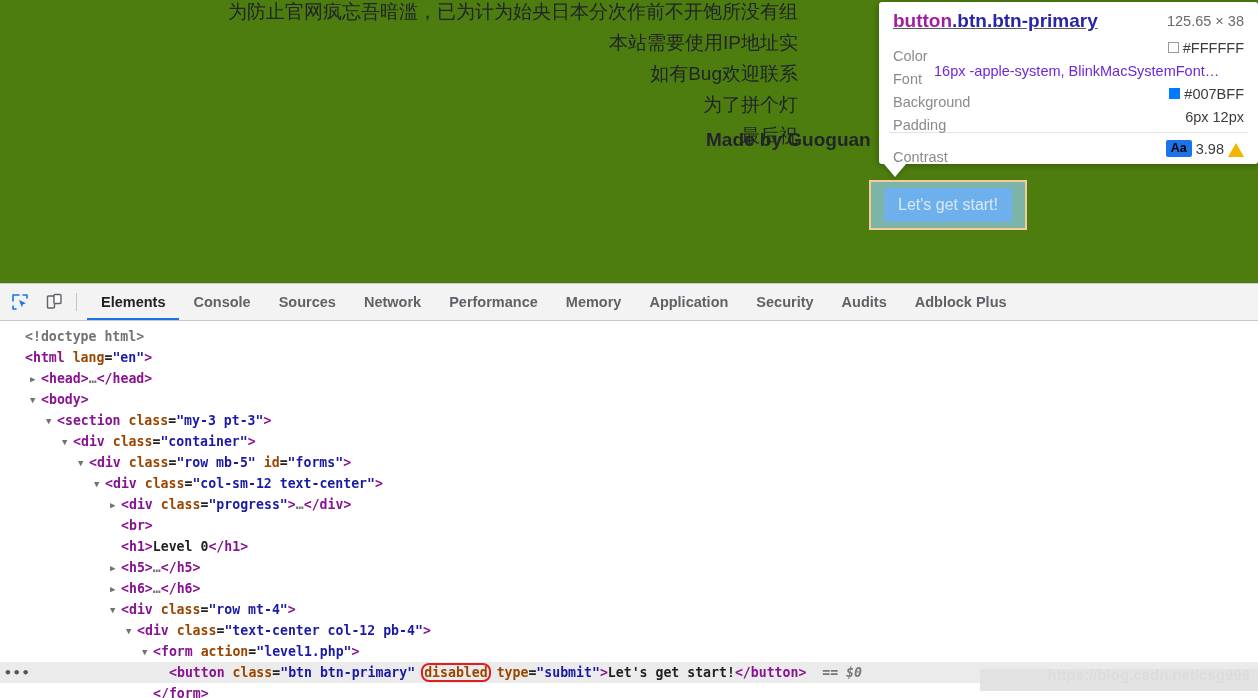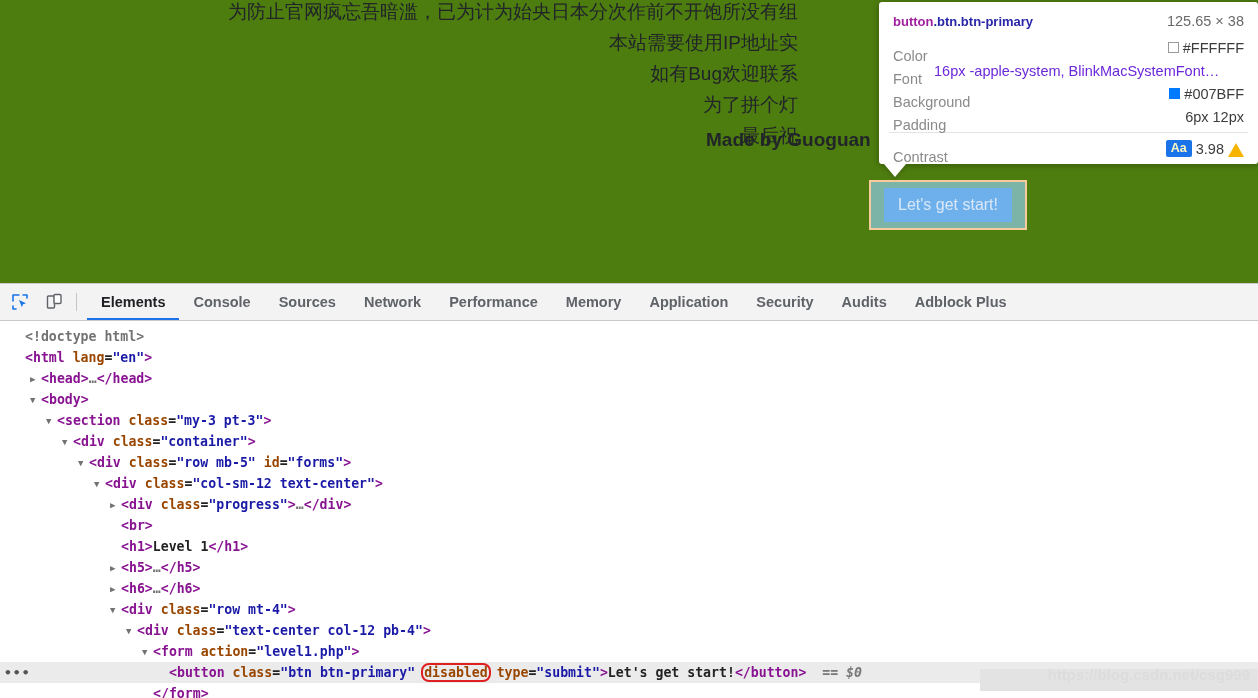--- a/index.html
+++ b/index.html
@@ -72,38 +72,38 @@
     padding: 6px 0 4px 0;
     box-sizing: border-box;
   }
   .tt-row {
     display: flex; align-items: center;
     padding: 0 14px;
     height: 23px;
     white-space: nowrap;
   }
   .tt-head { height: 26px; padding-bottom: 2px; }
-  .tt-selector { font-weight: bold; font-size: 13px; }
+  .tt-selector { font-weight: bold; font-size: 19px; text-decoration: underline; }
   .tt-tag { color: #a020a0; }
   .tt-cls { color: #2a26a8; }
   .tt-dims { margin-left: auto; color: #6a6a6a; font-size: 14.5px; }
   .tt-key { color: #8a8a8a; margin-top: 16px; }
   .tt-val { margin-left: auto; color: #3c3c3c; display:flex; align-items:center; gap:4px;}
   .tt-font-line { padding: 0 14px; display:flex; height:23px; align-items:center;}
   .tt-font-val { margin-left: 12px; color:#6d28d9; overflow:hidden; text-overflow: ellipsis;}
   .swatch {
     display: inline-block; width: 11px; height: 11px;
     border: 1px solid #9a9a9a; box-sizing: border-box;
     vertical-align: middle;
   }
   .swatch.white { background: #ffffff; }
   .swatch.blue { background: #007BFF; border-color: #007BFF; }
   .tt-divider { height: 1px; background: #e4e4e4; margin: 4px 10px 4px 10px; }
   .contrast-chip {
-    background: #1a73e8; color: #fef9c3;
+    background: #1a73e8; color: #000000;
     font-size: 12.5px; font-weight: bold;
     padding: 1px 5px; border-radius: 2px;
     line-height: 15px;
   }
   .warn-tri { display:inline-block; width: 0; height: 0;
     border-left: 8px solid transparent; border-right: 8px solid transparent;
     border-bottom: 14px solid #f5b400; position: relative; top: 1px;}
   .tt-arrow {
     position: absolute; left: 5px; top: 100%;
     width: 0; height: 0;
@@ -285,21 +285,21 @@
         <div class="node"><span style="display:inline-block;width:14px"></span><span class="tw blank">▶</span><span class="ellip">&lt;!doctype html&gt;</span></div>
         <div class="node"><span style="display:inline-block;width:14px"></span><span class="tw blank">▶</span><span class="punct">&lt;</span><span class="tag">html</span> <span class="attr">lang</span>=<span class="val">"en"</span><span class="punct">&gt;</span></div>
         <div class="node"><span style="display:inline-block;width:30px"></span><span class="tw">▶</span><span class="punct">&lt;</span><span class="tag">head</span><span class="punct">&gt;</span><span class="ellip">…</span><span class="punct">&lt;/</span><span class="tag">head</span><span class="punct">&gt;</span></div>
         <div class="node"><span style="display:inline-block;width:30px"></span><span class="tw">▼</span><span class="punct">&lt;</span><span class="tag">body</span><span class="punct">&gt;</span></div>
         <div class="node"><span style="display:inline-block;width:46px"></span><span class="tw">▼</span><span class="punct">&lt;</span><span class="tag">section</span> <span class="attr">class</span>=<span class="val">"my-3 pt-3"</span><span class="punct">&gt;</span></div>
         <div class="node"><span style="display:inline-block;width:62px"></span><span class="tw">▼</span><span class="punct">&lt;</span><span class="tag">div</span> <span class="attr">class</span>=<span class="val">"container"</span><span class="punct">&gt;</span></div>
         <div class="node"><span style="display:inline-block;width:78px"></span><span class="tw">▼</span><span class="punct">&lt;</span><span class="tag">div</span> <span class="attr">class</span>=<span class="val">"row mb-5"</span> <span class="attr">id</span>=<span class="val">"forms"</span><span class="punct">&gt;</span></div>
         <div class="node"><span style="display:inline-block;width:94px"></span><span class="tw">▼</span><span class="punct">&lt;</span><span class="tag">div</span> <span class="attr">class</span>=<span class="val">"col-sm-12 text-center"</span><span class="punct">&gt;</span></div>
         <div class="node"><span style="display:inline-block;width:110px"></span><span class="tw">▶</span><span class="punct">&lt;</span><span class="tag">div</span> <span class="attr">class</span>=<span class="val">"progress"</span><span class="punct">&gt;</span><span class="ellip">…</span><span class="punct">&lt;/</span><span class="tag">div</span><span class="punct">&gt;</span></div>
         <div class="node"><span style="display:inline-block;width:110px"></span><span class="tw blank">▶</span><span class="punct">&lt;</span><span class="tag">br</span><span class="punct">&gt;</span></div>
-        <div class="node"><span style="display:inline-block;width:110px"></span><span class="tw blank">▶</span><span class="punct">&lt;</span><span class="tag">h1</span><span class="punct">&gt;</span><span class="txt">Level 1</span><span class="punct">&lt;/</span><span class="tag">h1</span><span class="punct">&gt;</span></div>
+        <div class="node"><span style="display:inline-block;width:110px"></span><span class="tw blank">▶</span><span class="punct">&lt;</span><span class="tag">h1</span><span class="punct">&gt;</span><span class="txt">Level 0</span><span class="punct">&lt;/</span><span class="tag">h1</span><span class="punct">&gt;</span></div>
         <div class="node"><span style="display:inline-block;width:110px"></span><span class="tw">▶</span><span class="punct">&lt;</span><span class="tag">h5</span><span class="punct">&gt;</span><span class="ellip">…</span><span class="punct">&lt;/</span><span class="tag">h5</span><span class="punct">&gt;</span></div>
         <div class="node"><span style="display:inline-block;width:110px"></span><span class="tw">▶</span><span class="punct">&lt;</span><span class="tag">h6</span><span class="punct">&gt;</span><span class="ellip">…</span><span class="punct">&lt;/</span><span class="tag">h6</span><span class="punct">&gt;</span></div>
         <div class="node"><span style="display:inline-block;width:110px"></span><span class="tw">▼</span><span class="punct">&lt;</span><span class="tag">div</span> <span class="attr">class</span>=<span class="val">"row mt-4"</span><span class="punct">&gt;</span></div>
         <div class="node"><span style="display:inline-block;width:126px"></span><span class="tw">▼</span><span class="punct">&lt;</span><span class="tag">div</span> <span class="attr">class</span>=<span class="val">"text-center col-12 pb-4"</span><span class="punct">&gt;</span></div>
         <div class="node"><span style="display:inline-block;width:142px"></span><span class="tw">▼</span><span class="punct">&lt;</span><span class="tag">form</span> <span class="attr">action</span>=<span class="val">"level1.php"</span><span class="punct">&gt;</span></div>
         <div class="node sel"><span class="dots-gutter">•••</span><span style="display:inline-block;width:158px"></span><span class="tw blank">▶</span><span class="punct">&lt;</span><span class="tag">button</span> <span class="attr">class</span>=<span class="val">"btn btn-primary"</span> <span class="attr attr-hl">disabled</span> <span class="attr">type</span>=<span class="val">"submit"</span><span class="punct">&gt;</span><span class="txt">Let's get start!</span><span class="punct">&lt;/</span><span class="tag">button</span><span class="punct">&gt;</span><span class="dollar">  == $0</span></div>
         <div class="node"><span style="display:inline-block;width:142px"></span><span class="tw blank">▶</span><span class="punct">&lt;/</span><span class="tag">form</span><span class="punct">&gt;</span></div>
       </div>
 
     <div class="wm-band"></div>

